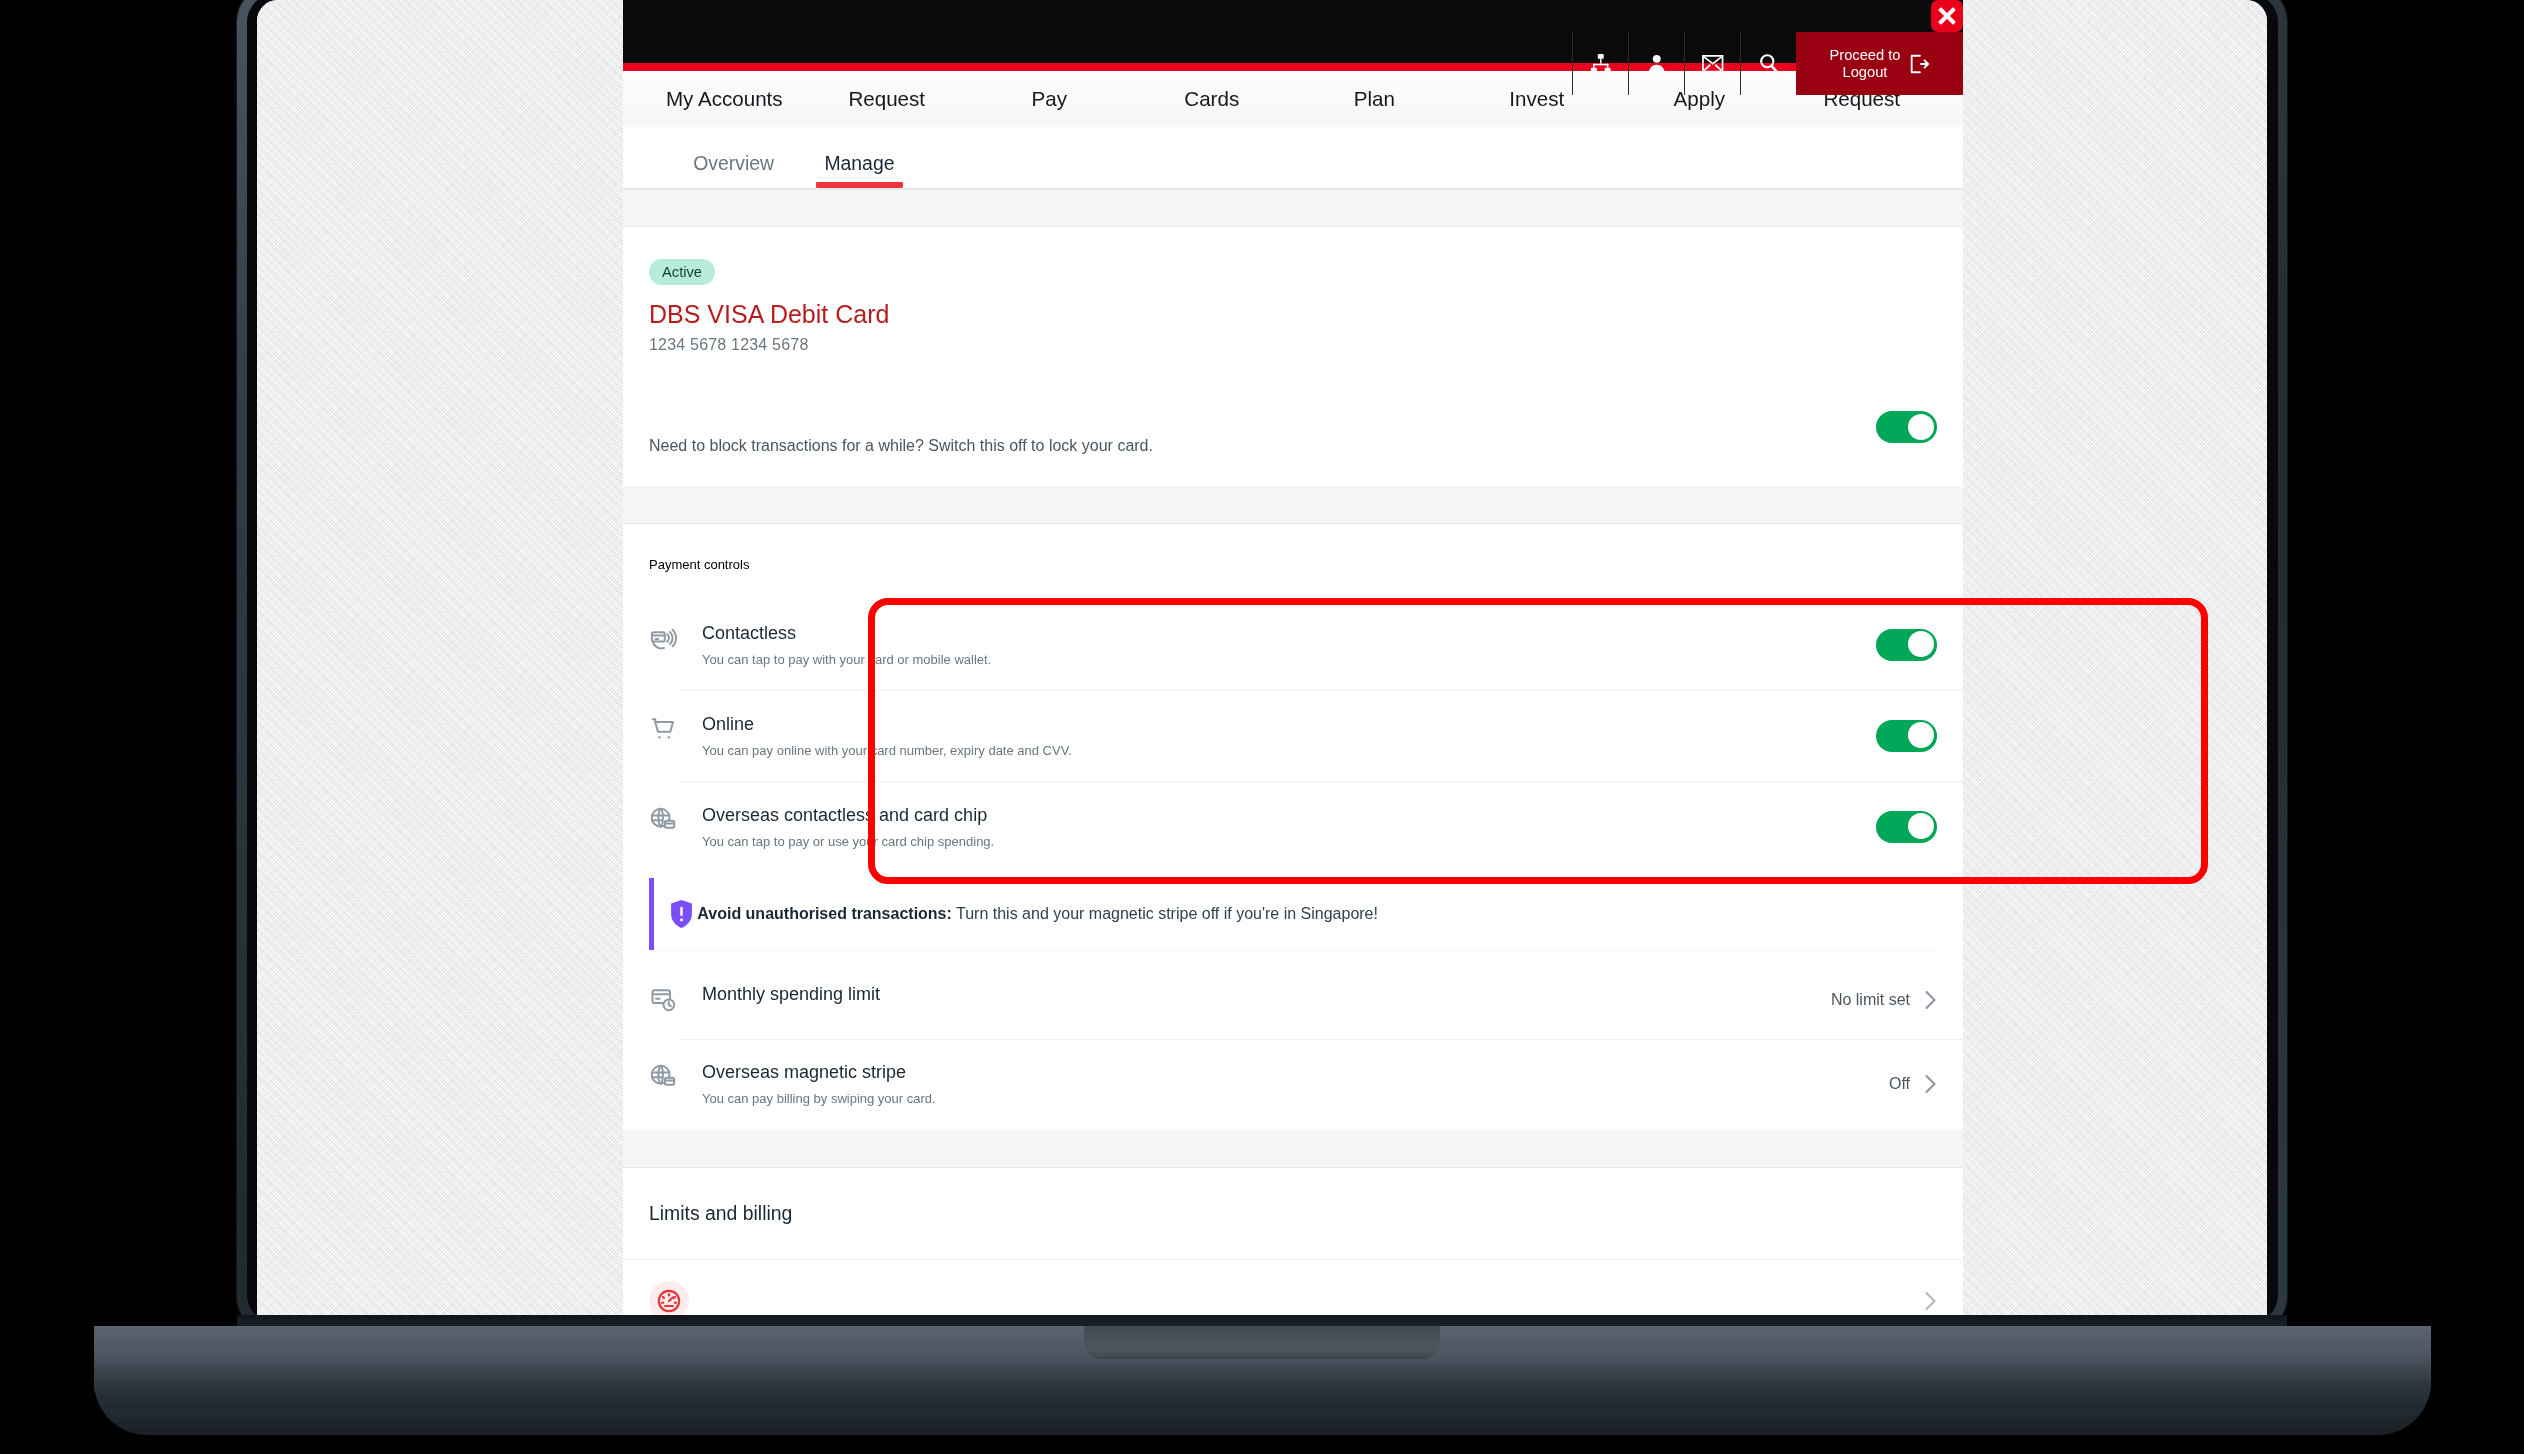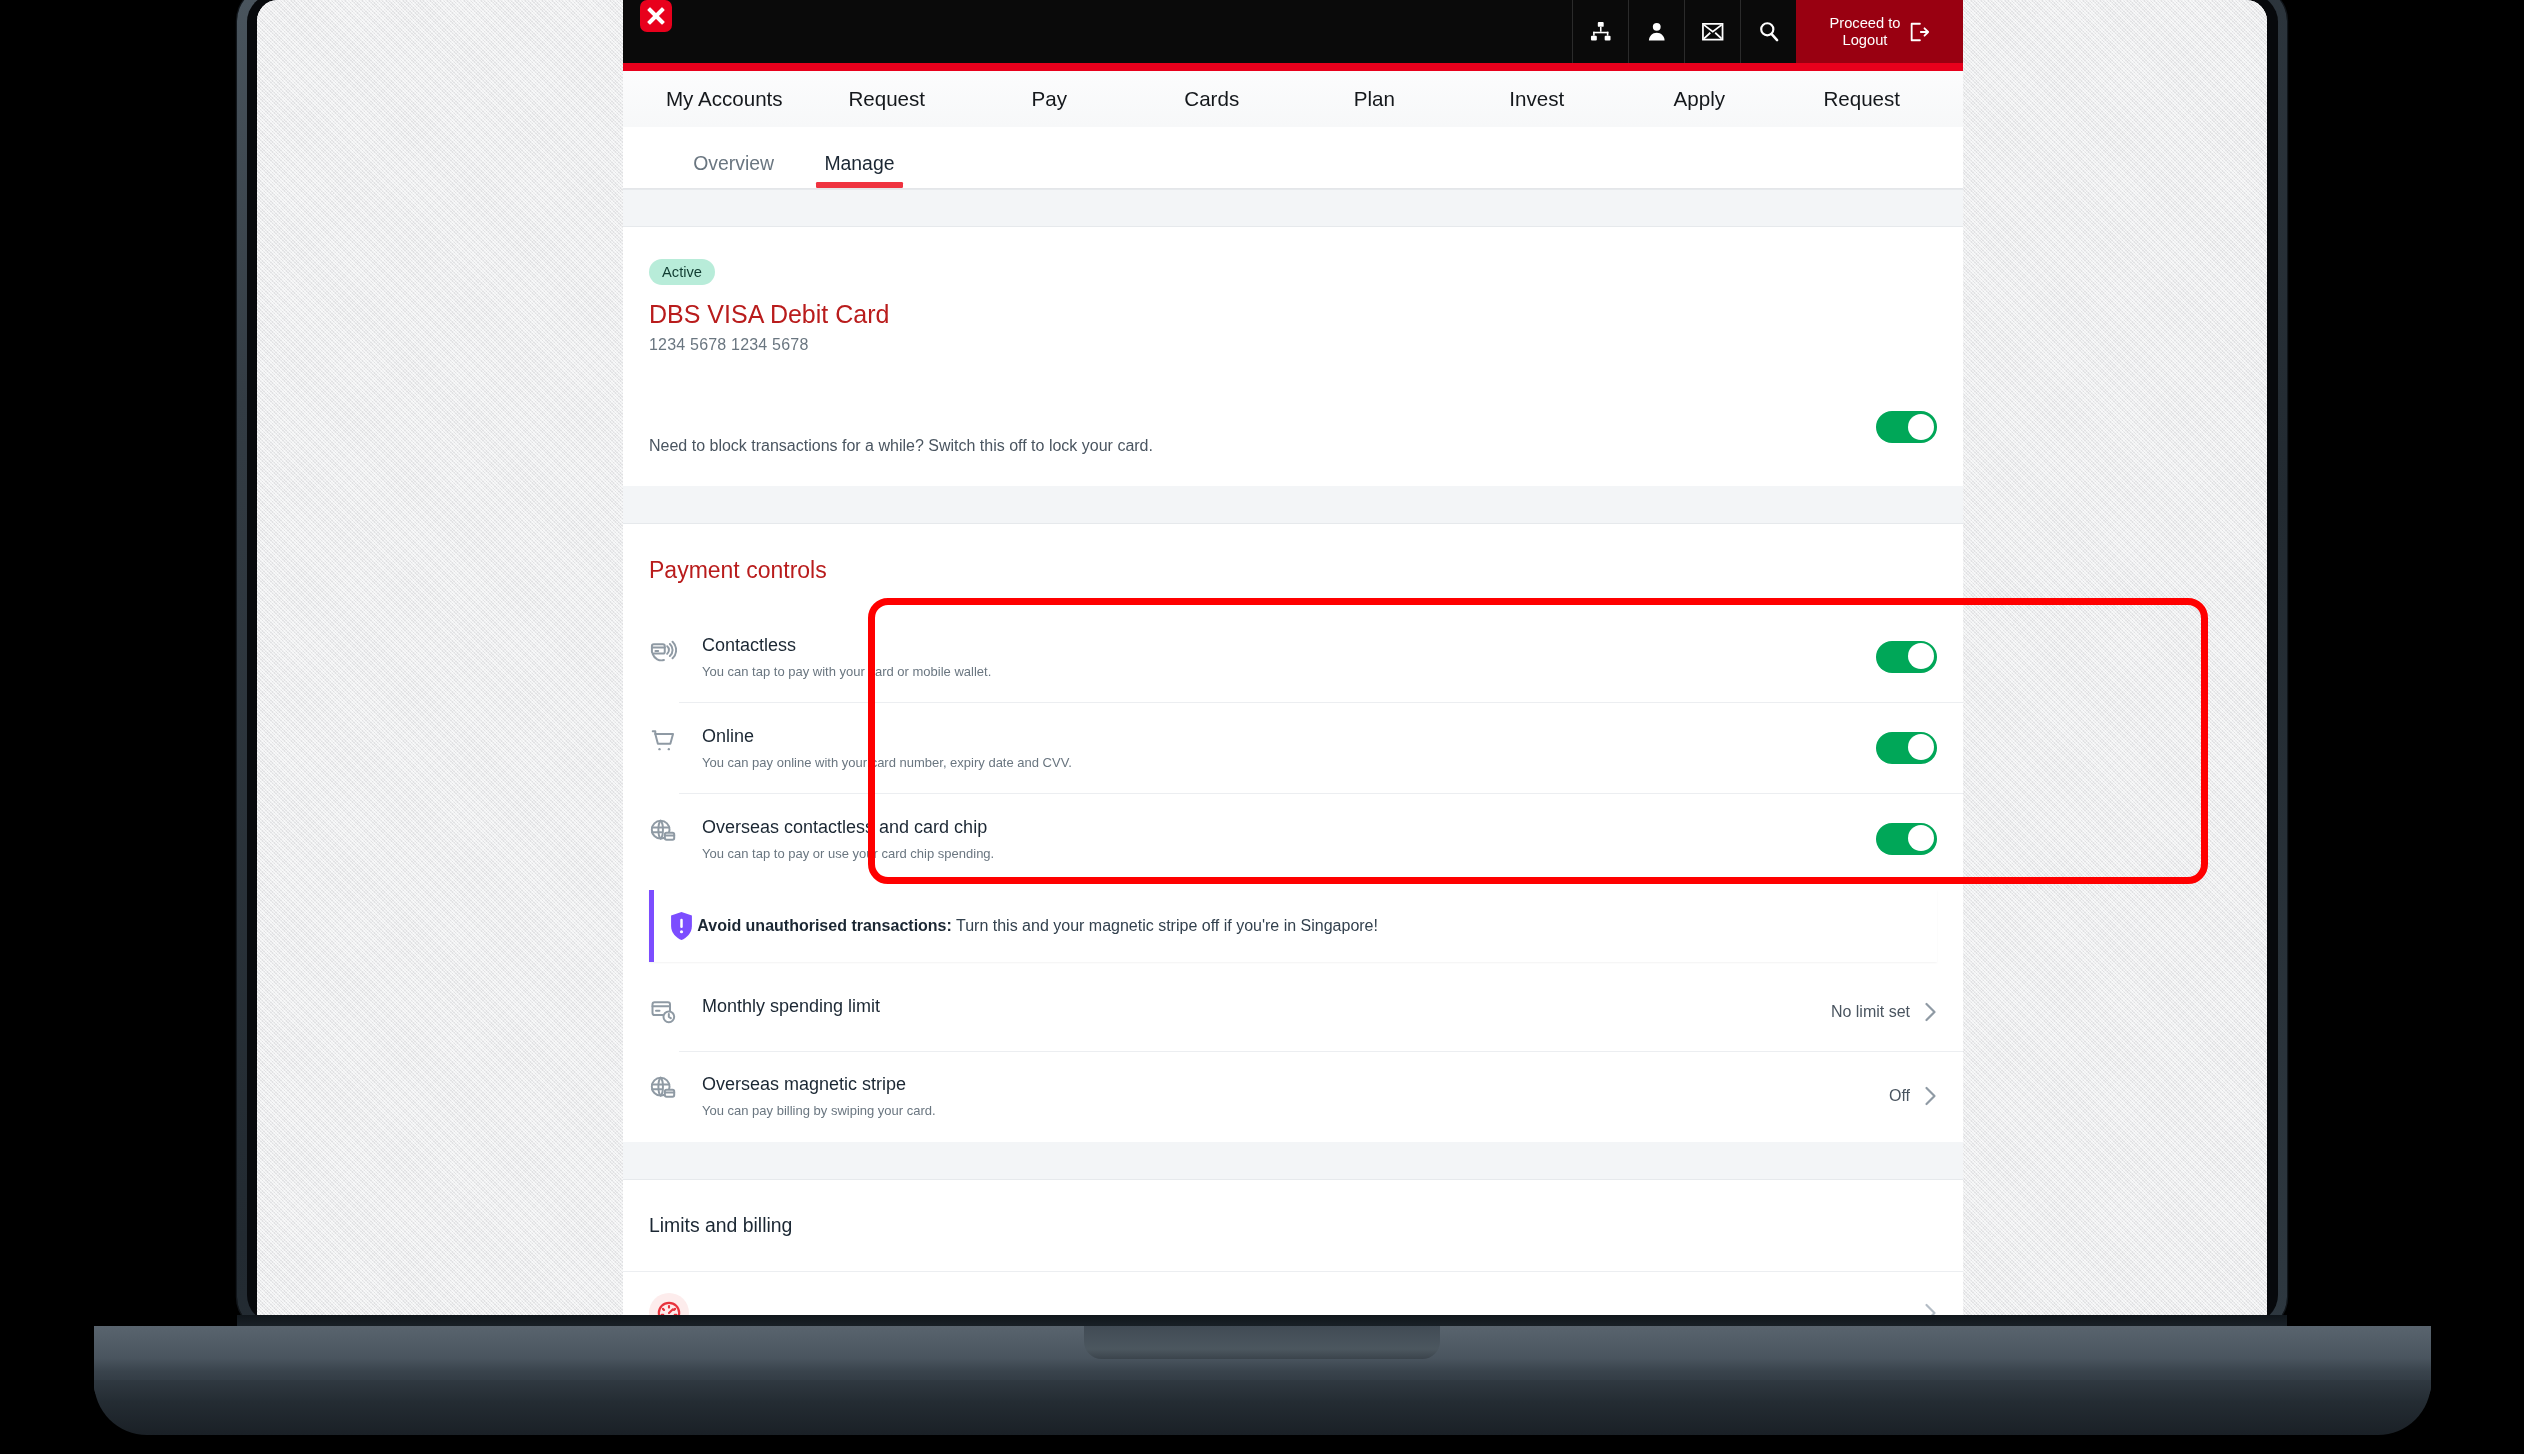--- a/index.html
+++ b/index.html
@@ -81,21 +81,21 @@
     width: 1340px; height: 1327px;
     background: #ffffff;
     overflow: hidden;
   }
 
   
   .topbar {
     position: relative;
     height: 63px;
     background: #0a0a0a;
-    display: flex; align-items: flex-start;
+    display: flex; align-items: flex-end; flex-direction: column;
   }
   .brand-logo {
     margin-left: 16.5px;
     width: 32px; height: 32px;
     background: #e8001c;
     border-radius: 7px;
     position: relative;
     flex: 0 0 auto;
   }
   .brand-logo::before, .brand-logo::after {
@@ -212,21 +212,21 @@
   }
   .toggle .knob {
     position: absolute;
     top: 2.9px; right: 2.9px;
     width: 26px; height: 26px;
     background: #ffffff;
     border-radius: 50%;
   }
 
   .section-title {
-    font-size: 23px; color: #b91c1c;
+    font-size: 13px; color: #000000;
     padding: 33px 26px 27px 26px;
   }
 
   
   .ctrl-row {
     display: flex; align-items: flex-start;
     padding: 23.5px 26px 23.5px 26px;
     position: relative;
   }
   .ctrl-row + .ctrl-row::before {

